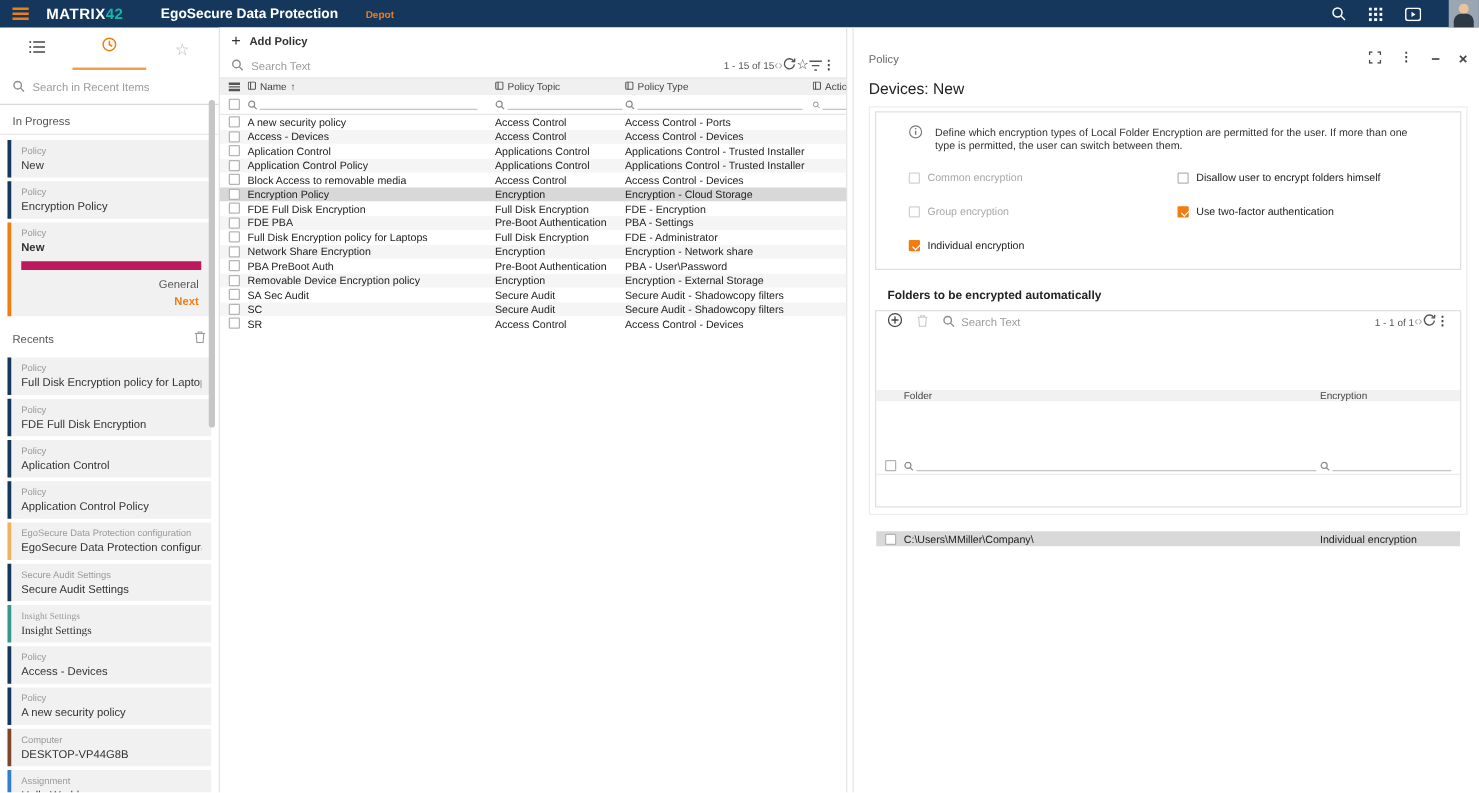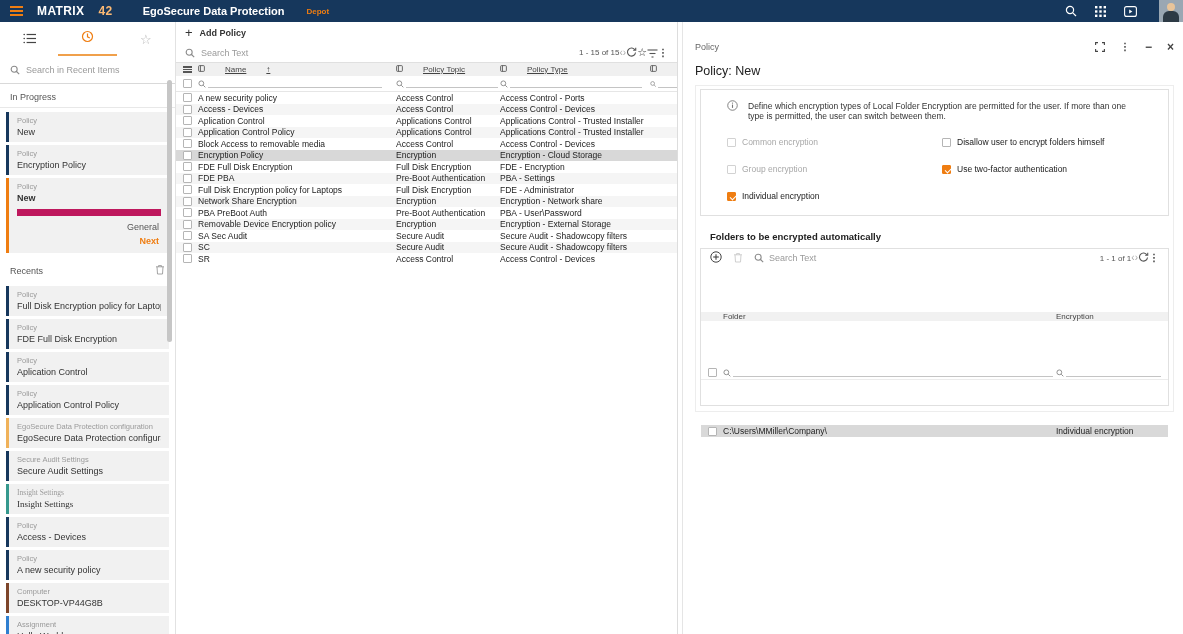--- a/index.html
+++ b/index.html
@@ -4,21 +4,21 @@
 <style>
   * { margin:0; padding:0; box-sizing:border-box; }
   html,body { width:1183px; height:634px; overflow:hidden; background:#fff;
     font-family:"Liberation Sans", sans-serif; color:#222; }
 
   
   .topbar { height:22px; background:#16375c; display:flex; align-items:center; }
   .burger { width:13px; margin-left:10px; cursor:pointer; }
   .burger i { display:block; height:2px; background:#ef7d11; margin:2px 0; }
   .logo { margin-left:14px; font-size:12px; font-weight:bold; color:#fff; letter-spacing:.4px; }
-  .logo .l42 { color:#fdba74;margin-left:14px; }
+  .logo .l42 { color:#14b8a6; }
   .apptitle { margin-left:30px; font-size:11px; font-weight:bold; color:#fff; }
   .depot { margin-left:22px; font-size:8px; font-weight:bold; color:#ef7d11; }
   .top-right { margin-left:auto; display:flex; align-items:center; gap:18px; color:#fff; }
   .top-right svg { display:block; }
   .avatar { width:24px; height:22px; margin-left:4px; background:#9aa7b3; position:relative; overflow:hidden; }
   .avatar::before { content:""; position:absolute; left:8px; top:3px; width:8px; height:8px;
     border-radius:50%; background:#e8c49a; }
   .avatar::after { content:""; position:absolute; left:4px; top:11px; width:16px; height:11px;
     border-radius:6px 6px 0 0; background:#2d3a45; }
 
@@ -60,21 +60,21 @@
   .msearch input { border:none; outline:none; font-size:9px; width:150px; background:transparent; }
   .msearch input::placeholder { color:#9a9a9a; }
   .m-actions { margin-left:auto; display:flex; align-items:center; color:#555; }
   .pagetext { font-size:8px; color:#555; white-space:nowrap; }
   .chev { color:#aaa; font-size:10px; cursor:pointer; line-height:1; }
   .staricon { font-size:11px; color:#444; cursor:pointer; line-height:1; }
   .kebab { font-size:10px; color:#444; font-weight:bold; cursor:pointer; line-height:1; }
 
   .tgrid { display:grid; grid-template-columns:22px 198px 104px 150px 1fr; align-items:center; }
   .thead { height:13px; background:#f0f0f0; font-size:8px; color:#444; }
-  .thead .hcell { display:flex; gap:20px; overflow:hidden; white-space:nowrap;text-decoration:underline; }
+  .thead .hcell { display:flex; gap:3px; overflow:hidden; white-space:nowrap; }
   .colicon { flex:none; color:#555; }
   .sortarrow { font-size:8px; color:#333; }
   .tfilter { height:16px; border-bottom:1px solid #e6e6e6; }
   .fcell { display:flex; align-items:end; gap:2px; padding-bottom:2px; color:#8a8a8a; overflow:hidden; }
   .fcell input { border:none; border-bottom:1px solid #c4c4c4; outline:none; font-size:8px;
     height:11px; background:transparent; width:88%; }
   .trow { height:11.5px; font-size:8.5px; color:#222; cursor:pointer; }
   .trow:nth-child(even) { background:#f5f5f5; }
   .trow.selected { background:#d8d8d8; }
   .tcell { white-space:nowrap; overflow:hidden; padding-right:4px; }
@@ -534,21 +534,21 @@
               <path d="M7 0.6 H9.4 V3"></path>
               <path d="M3 9.4 H0.6 V7"></path>
               <path d="M7 9.4 H9.4 V7"></path>
             </svg>
         </span>
         <span class="kebab">⋮</span>
         <span class="minus">−</span>
         <span class="close">×</span>
       </span>
     </div>
-    <div class="rtitle">Policy: New</div>
+    <div class="rtitle">Devices: New</div>
 
     <div class="form-outer">
       <div class="card card1">
         <div class="info-row">
           <span class="info-icon">
             <svg width="11" height="11" viewBox="0 0 12 12">
                 <circle cx="6" cy="6" r="5.2" fill="none" stroke="currentColor" stroke-width="1"></circle>
                 <line x1="6" y1="5" x2="6" y2="8.6" stroke="currentColor" stroke-width="1.2"></line>
                 <circle cx="6" cy="3.3" r="0.7" fill="currentColor"></circle>
               </svg>

